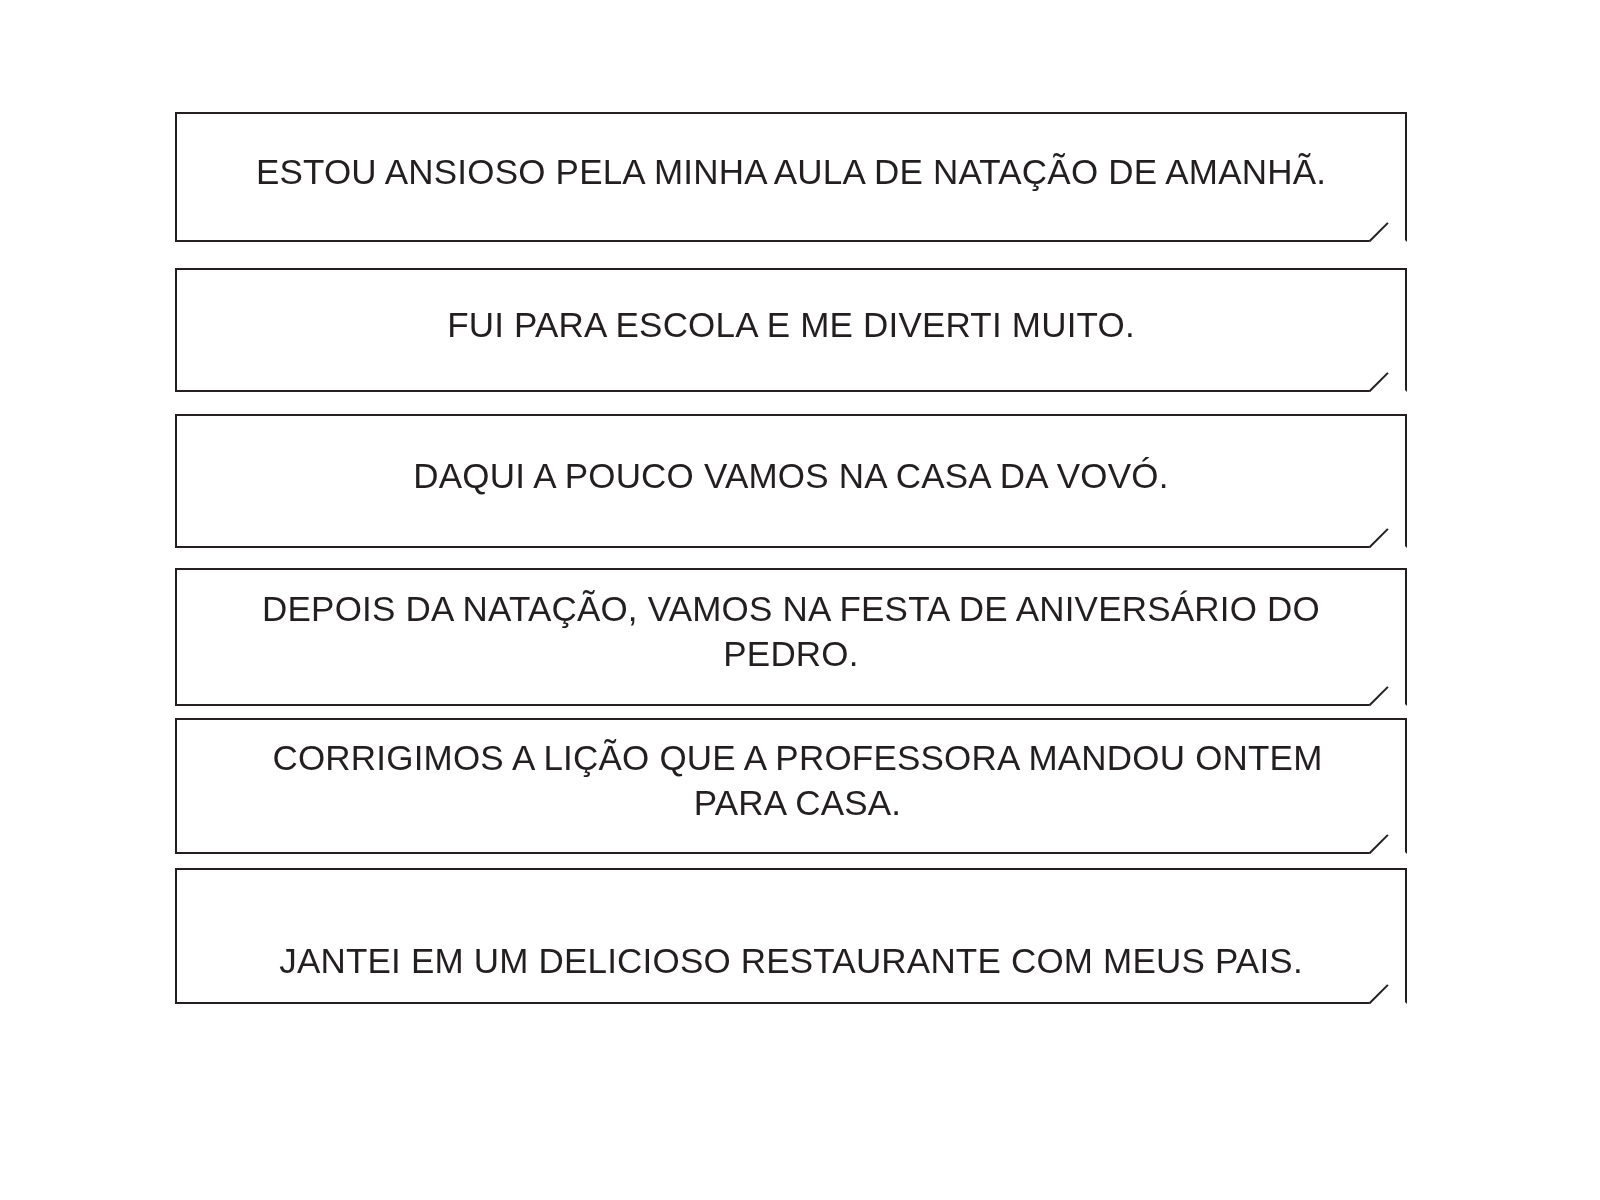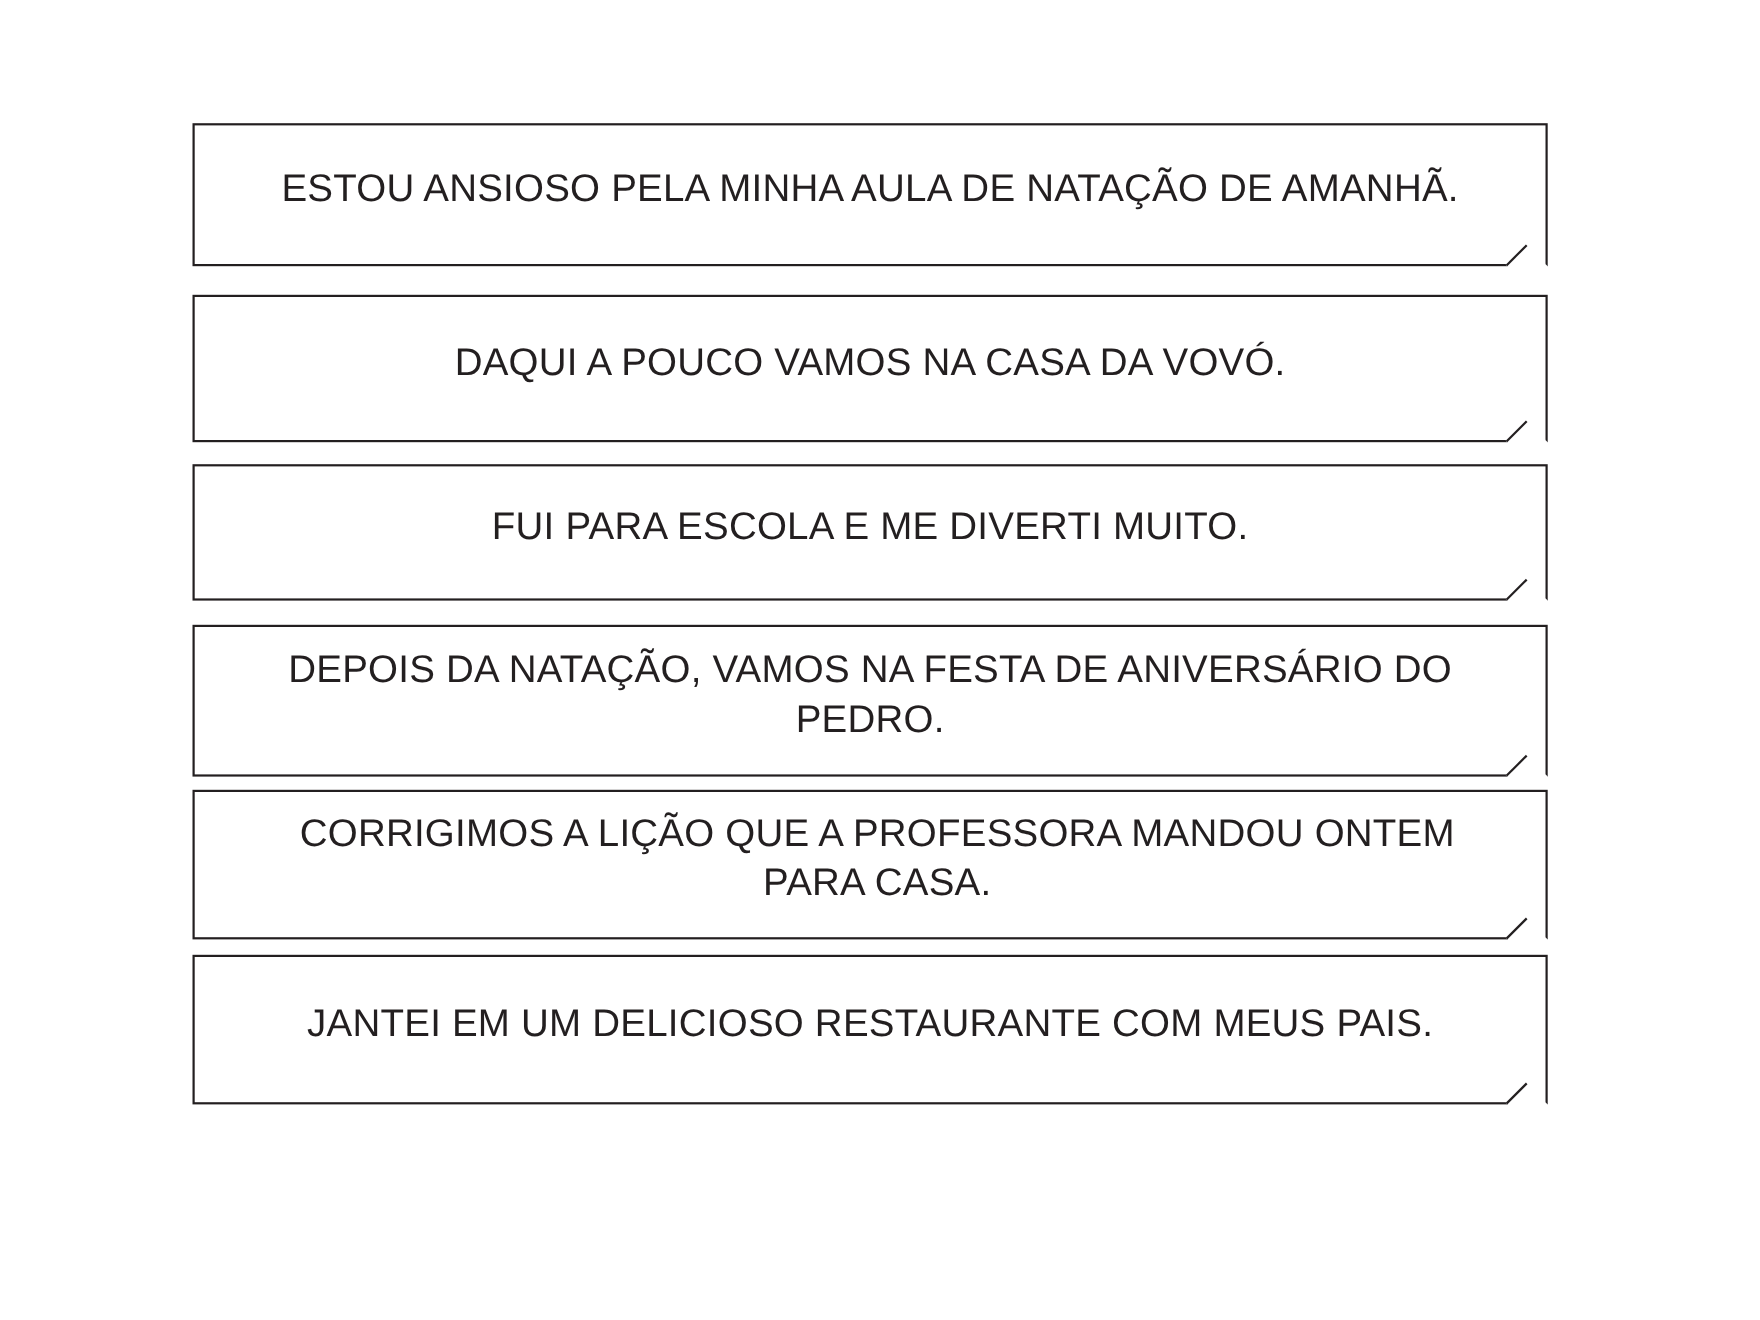--- a/index.html
+++ b/index.html
@@ -60,47 +60,47 @@
     border-top: 2px solid #231f20;
     transform: rotate(-45deg);
     transform-origin: 100% 100%;
   }
 
   .card.h1 { height: 130px; }
   .card.h2 { height: 134px; }
   .card.h3 { height: 124px; }
   .card.h4 { height: 138px; align-items: center; }
   .card.h5 { height: 136px; }
-  .card.h6 { height: 136px; }
+  .card.h6 { height: 136px; align-items: flex-end; }
 
   .card.m1 { margin-bottom: 26px; }
   .card.m2 { margin-bottom: 20px; }
   .card.m3 { margin-bottom: 22px; }
   .card.m4 { margin-bottom: 12px; }
   .card.m5 { margin-bottom: 14px; padding-left: 47px; }
   .card.m6 { margin-bottom: 0; }
 </style>
 </head>
 <body>
 
 <div class="page">
   <div class="cards">
 
     <div class="card h1 m1">
       <div class="card-text">ESTOU ANSIOSO PELA MINHA AULA DE NATAÇÃO DE AMANHÃ.</div>
       <div class="fold-inner"></div>
     </div>
 
-    <div class="card h2 m2">
-      <div class="card-text">DAQUI A POUCO VAMOS NA CASA DA VOVÓ.</div>
+    <div class="card h3 m3">
+      <div class="card-text">FUI PARA ESCOLA E ME DIVERTI MUITO.</div>
       <div class="fold-inner"></div>
     </div>
 
-    <div class="card h3 m3">
-      <div class="card-text">FUI PARA ESCOLA E ME DIVERTI MUITO.</div>
+    <div class="card h2 m2">
+      <div class="card-text">DAQUI A POUCO VAMOS NA CASA DA VOVÓ.</div>
       <div class="fold-inner"></div>
     </div>
 
     <div class="card h4 m4">
       <div class="card-text">DEPOIS DA NATAÇÃO, VAMOS NA FESTA DE ANIVERSÁRIO DO PEDRO.</div>
       <div class="fold-inner"></div>
     </div>
 
     <div class="card h5 m5">
       <div class="card-text">CORRIGIMOS A LIÇÃO QUE A PROFESSORA MANDOU ONTEM PARA CASA.</div>

